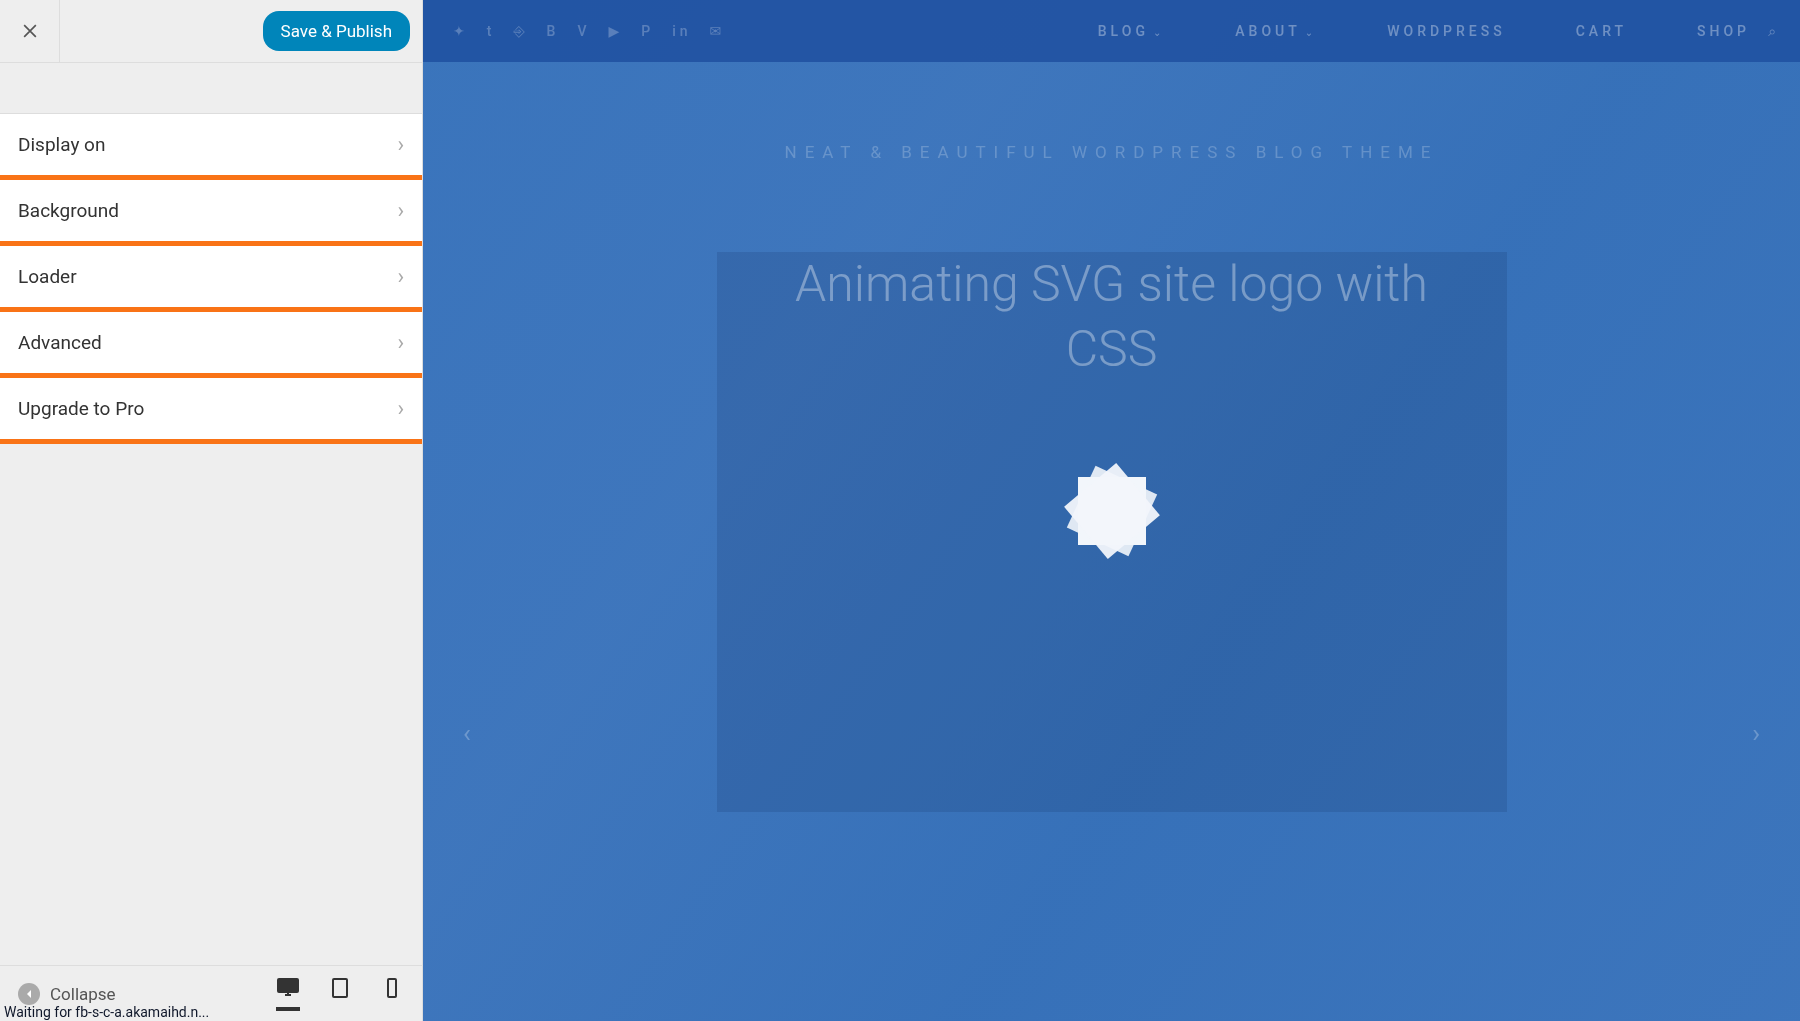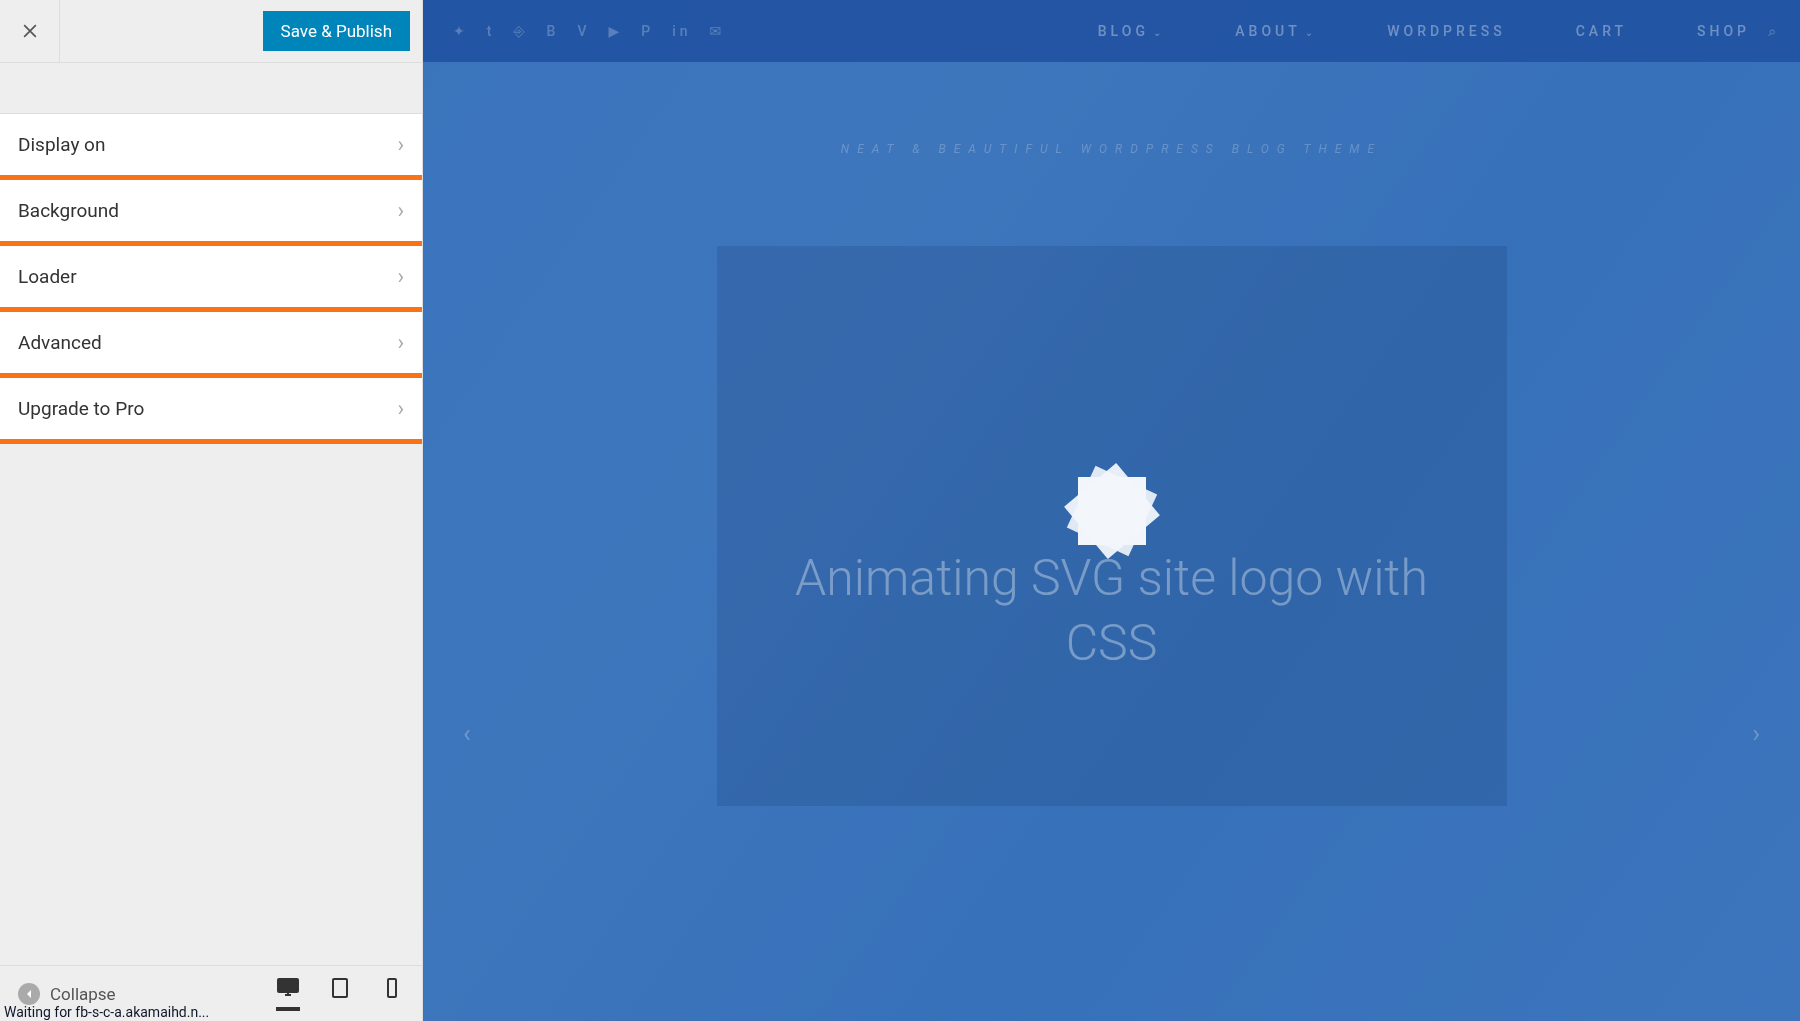--- a/index.html
+++ b/index.html
@@ -43,21 +43,21 @@
       cursor: pointer;
       border-right: 1px solid #ddd;
     }
     .close-btn svg { width: 20px; height: 20px; stroke: #555; stroke-width: 2; }
     .save-publish {
       background: #0085ba;
       color: #fff;
       border: none;
       padding: 10px 18px;
       font-size: 17px;
-      border-radius: 0;
+      border-radius: 16px;
       cursor: pointer;
       font-weight: 400;
     }
     .customizer-info {
       background: #fff;
       padding: 20px 22px 24px 22px;
       border-bottom: 1px solid #ddd;
       position: relative;
     }
     .customizer-info .sub {
@@ -215,36 +215,34 @@
       color: rgba(255,255,255,0.3);
     }
     .hero-title {
       font-size: 78px;
       font-weight: 800;
       letter-spacing: 6px;
       color: rgba(255,255,255,0.22);
     }
     .hero-sub {
       margin-top: 10px;
-      font-size: 12px;
+      font-size: 17px;
       letter-spacing: 8px;
       color: rgba(255,255,255,0.22);
-      font-style: italic;
     }
     .feature-box {
       position: relative;
       margin: 90px auto 0;
       width: 790px;
       height: 560px;
       background: rgba(0,20,60,0.12);
       display: flex;
       flex-direction: column;
       align-items: flex-start;
       justify-content: flex-start;
-      padding-top: 300px;
     }
     .feature-title {
       font-size: 50px;
       font-weight: 300;
       color: rgba(255,255,255,0.35);
       text-align: center;
       line-height: 1.3;
       padding: 0 60px;
     }
     .arrow-btn {

